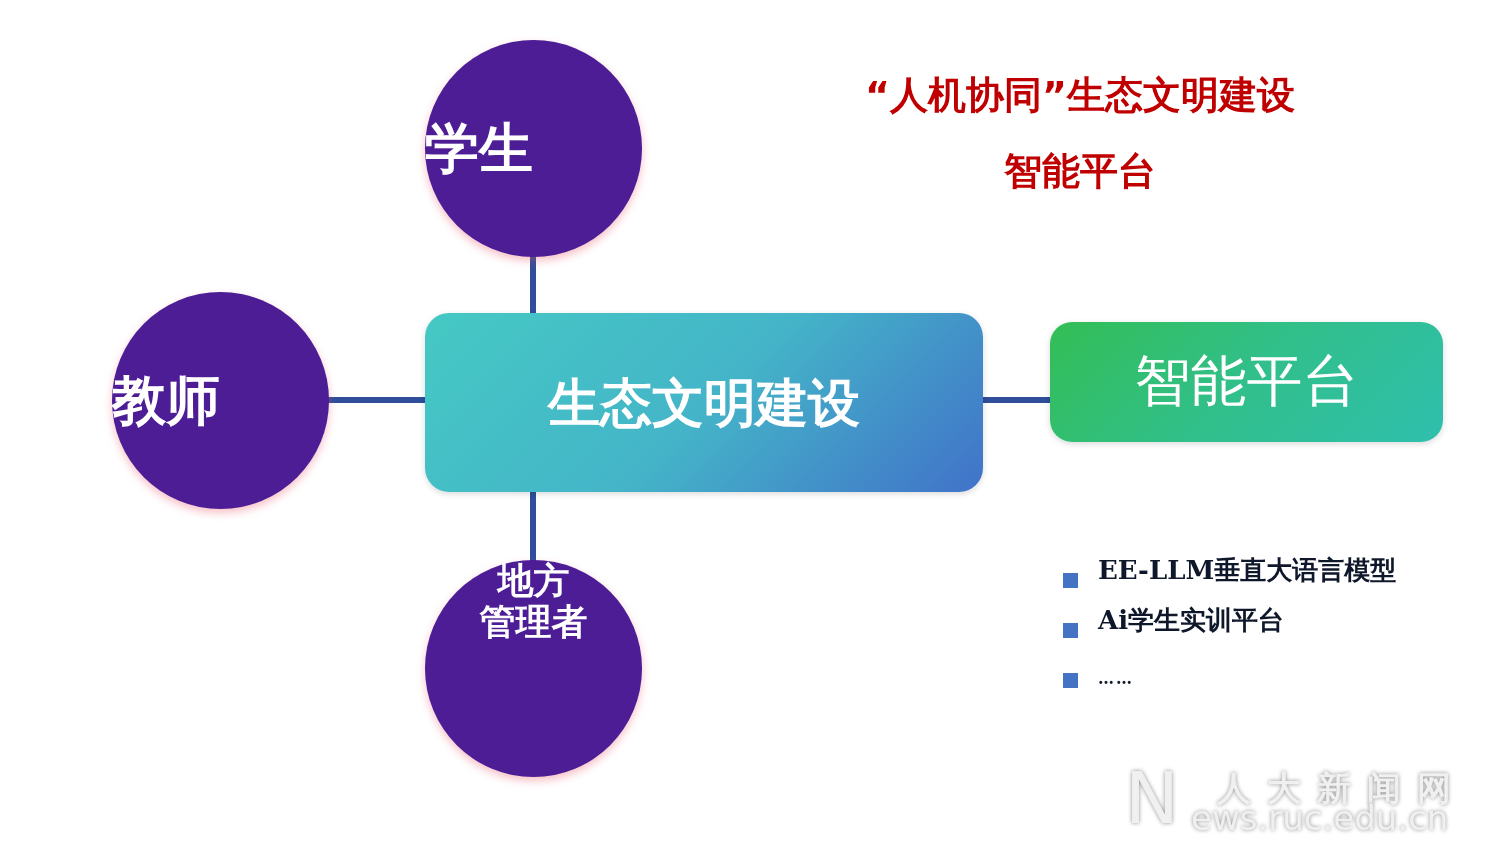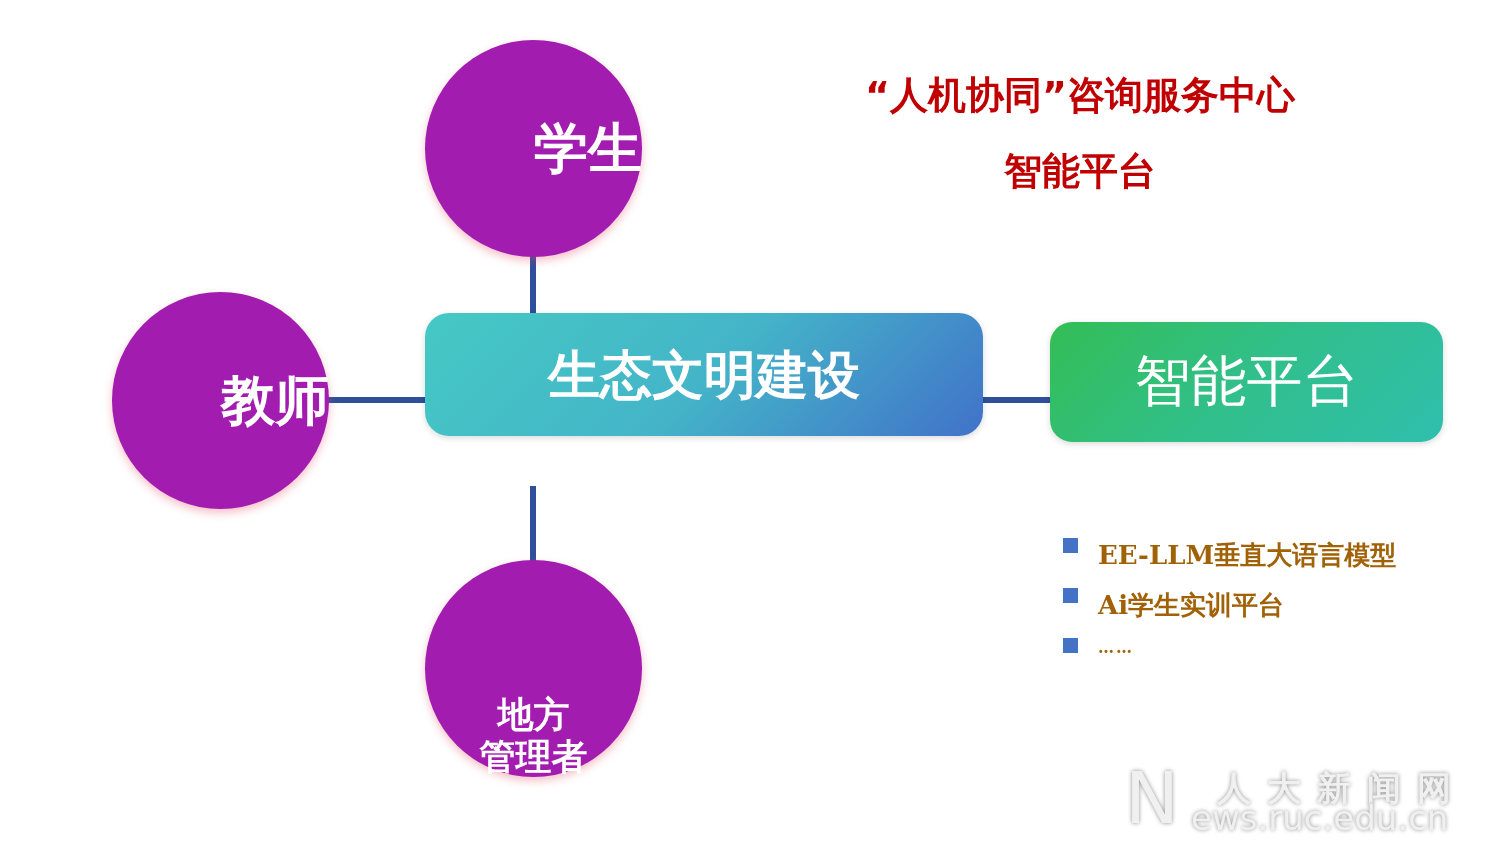--- a/index.html
+++ b/index.html
@@ -3,47 +3,47 @@
 <meta charset="utf-8">
 <style>
   html, body { margin:0; padding:0; }
   body { width:1500px; height:844px; background:#ffffff; position:relative; overflow:hidden;
          font-family:"DejaVu Serif", serif; }
   .title { position:absolute; left:790px; width:580px; text-align:center; color:#c00000;
            font-family:"DejaVu Sans", sans-serif; font-weight:bold; }
   .title.l1 { top:70px; font-size:38px; }
   .title.l2 { top:146px; font-size:38px; }
   .line { position:absolute; background:#2f4f9a; }
-  .circle { position:absolute; border-radius:50%; background:#a21caf;
+  .circle { position:absolute; border-radius:50%; background:#4c1d95;
             box-shadow:0 4px 8px rgba(230,74,94,0.35);
-            display:flex; align-items:center; justify-content:flex-end; text-align:center;
+            display:flex; align-items:center; justify-content:flex-start; text-align:center;
             color:#fff; font-weight:bold; font-family:"DejaVu Serif", serif; }
   .circle span { display:block; line-height:1.15; }
-  .hub { position:absolute; left:425px; top:313px; width:558px; height:123px; border-radius:24px;
+  .hub { position:absolute; left:425px; top:313px; width:558px; height:179px; border-radius:24px;
          background:linear-gradient(135deg,#45c9c4 0%,#44b5c8 50%,#4172c9 100%);
          display:flex; flex-direction:column; align-items:center; justify-content:center;
          color:#fff; font-weight:bold; font-size:52px; line-height:66px;
          box-shadow:0 2px 6px rgba(0,0,0,0.15); }
   .platform { position:absolute; left:1050px; top:322px; width:393px; height:120px; border-radius:22px;
               background:linear-gradient(135deg,#33be55 0%,#31bf8b 50%,#2fbfad 100%);
               display:flex; align-items:center; justify-content:center;
               color:#fff; font-weight:normal; font-size:56px; box-shadow:0 2px 6px rgba(0,0,0,0.15); }
   .list { position:absolute; left:1063px; top:538px; margin:0; padding:0; list-style:none; }
-  .list li { display:flex; align-items:flex-start; height:50px; color:#a16207; font-weight:bold; font-size:26px; }
+  .list li { display:flex; align-items:flex-end; height:50px; color:#0f172a; font-weight:bold; font-size:26px; }
   .list .bullet { width:15px; height:15px; background:#4472c4; margin-right:20px; flex:none; }
   .watermark { position:absolute; left:1125px; top:762px; color:#f0f0f0;
                text-shadow:0 0 4px rgba(0,0,0,0.45); font-family:"DejaVu Sans", sans-serif; }
   .watermark .big { position:absolute; left:0; top:0; font-size:72px; line-height:72px; font-weight:normal; }
   .watermark .cn { position:absolute; left:92px; top:4px; font-size:34px; letter-spacing:16px; white-space:nowrap; font-family:"DejaVu Serif", serif; font-weight:bold; }
   .watermark .url { position:absolute; left:66px; top:36px; font-size:34px; white-space:nowrap; }
 </style>
 </head>
 <body>
 
-<div class="title l1">“人机协同”咨询服务中心</div>
+<div class="title l1">“人机协同”生态文明建设</div>
 <div class="title l2">智能平台</div>
 
 <div class="line" style="left:530px;top:255px;width:6px;height:60px;"></div>
 <div class="line" style="left:530px;top:486px;width:6px;height:75px;"></div>
 <div class="line" style="left:328px;top:397px;width:98px;height:6px;"></div>
 <div class="line" style="left:982px;top:397px;width:70px;height:6px;"></div>
 
 <div class="circle" style="left:425px;top:40px;width:217px;height:217px;font-size:54px;">
   <span>学生</span>
 </div>

